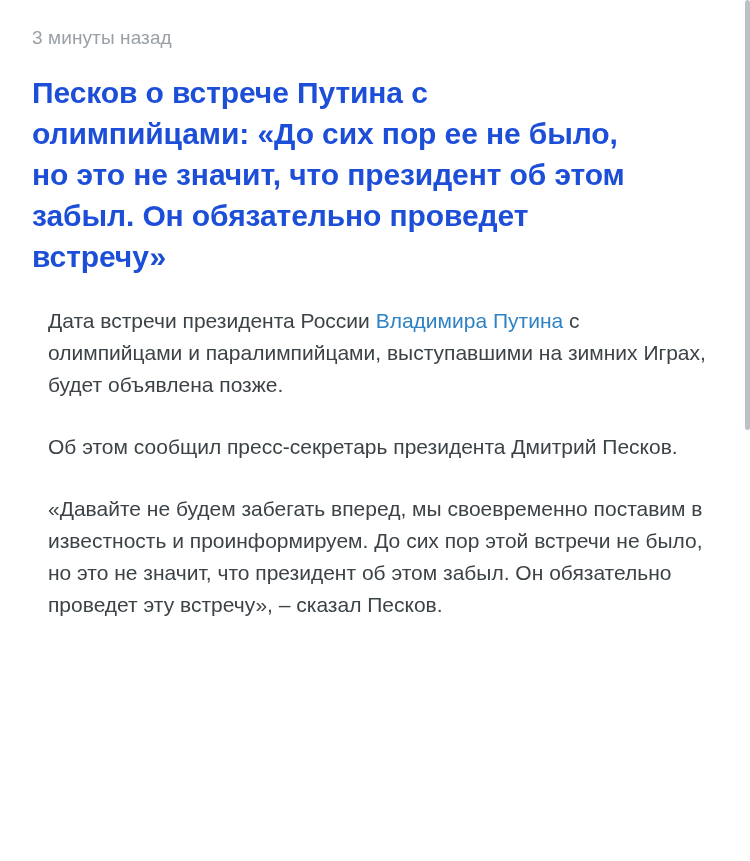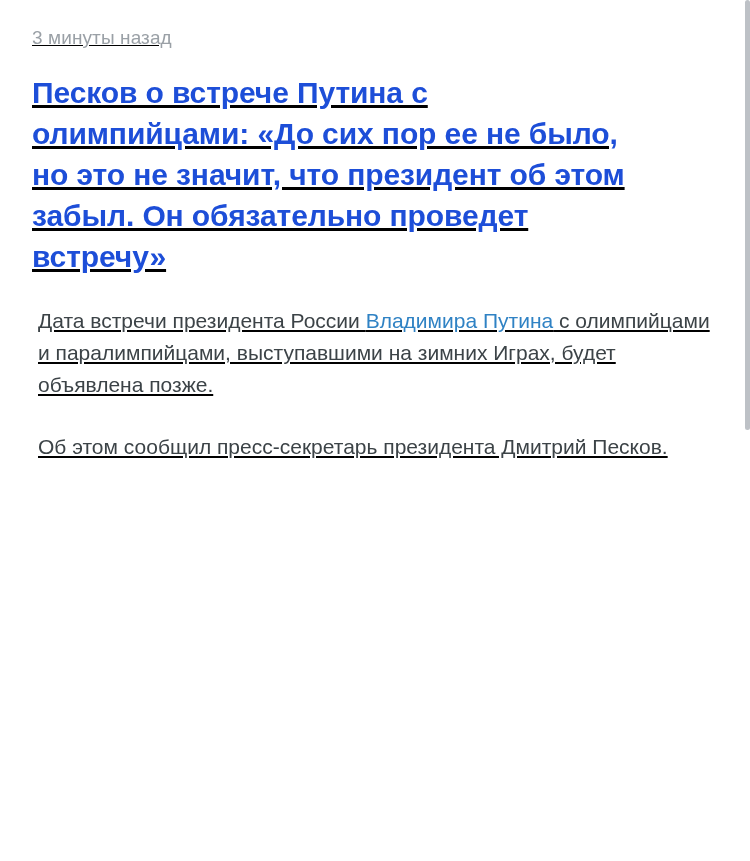--- a/index.html
+++ b/index.html
@@ -13,21 +13,20 @@
     font-family: "Liberation Sans", sans-serif;
     -webkit-font-smoothing: antialiased;
     overflow: hidden;
   }
 
   .article {
     box-sizing: border-box;
     width: 750px;
     padding: 26px 32px 0 32px;
     position: relative;
-    text-decoration: underline;
   }
 
   .timestamp {
     color: #9aa0a6;
     font-size: 19px;
     line-height: 24px;
     letter-spacing: 0.1px;
     margin: 0 0 22px 0;
   }
 
@@ -38,21 +37,21 @@
     font-weight: bold;
     margin: 0 0 28px 0;
     letter-spacing: -0.1px;
     max-width: 620px;
   }
 
   .body-paragraph {
     color: #3c4347;
     font-size: 21px;
     line-height: 32px;
-    margin: 0 0 30px 6px;
+    margin: 0 0 30px 16px;
     max-width: 672px;
   }
 
   .body-paragraph:last-child {
     margin-bottom: 0;
   }
 
   a.entity-link {
     color: #2f82c4;
     text-decoration: none;
@@ -84,18 +83,19 @@
   <div class="timestamp">3 минуты назад</div>
 
   <h1 class="headline">Песков о встрече Путина с олимпийцами: «До сих пор ее не было, но это не значит, что президент об этом забыл. Он обязательно проведет встречу»</h1>
 
   <p class="body-paragraph">
     <span>Дата встречи президента России </span><a class="entity-link" href="#">Владимира Путина</a><span> с олимпийцами и паралимпийцами, выступавшими на зимних Играх, будет объявлена позже.</span>
   </p>
 
   <p class="body-paragraph">Об этом сообщил пресс-секретарь президента Дмитрий Песков.</p>
 
+  <p class="body-paragraph">«Давайте не будем забегать вперед, мы своевременно поставим в известность и проинформируем. До сих пор этой встречи не было, но это не значит, что президент об этом забыл. Он обязательно проведет эту встречу», – сказал Песков.</p>
 
 </div>
 
 <div class="scrollbar-track">
   <div class="scrollbar-thumb"></div>
 </div>
 
 </body></html>

